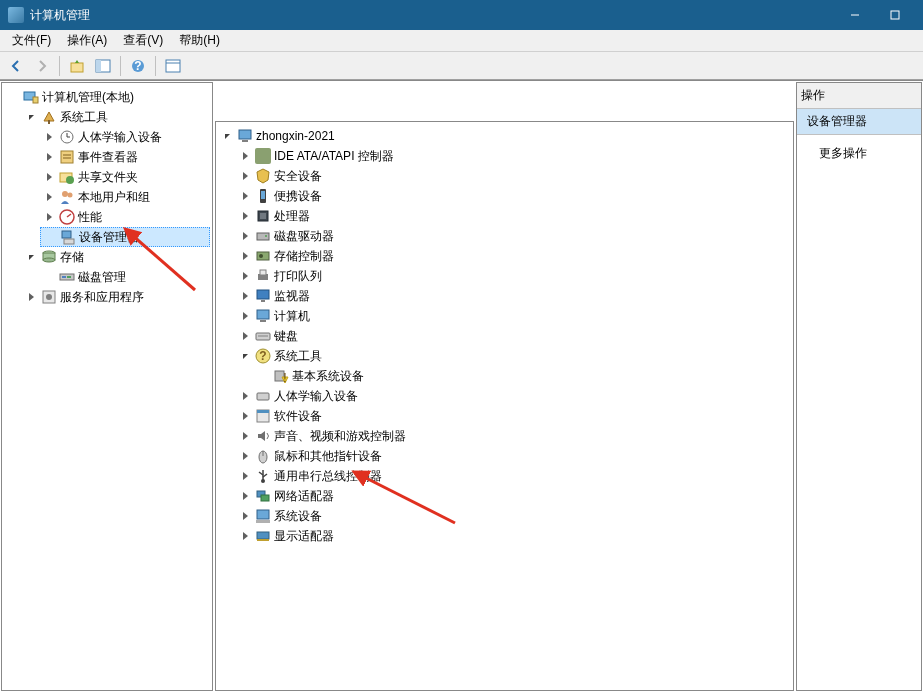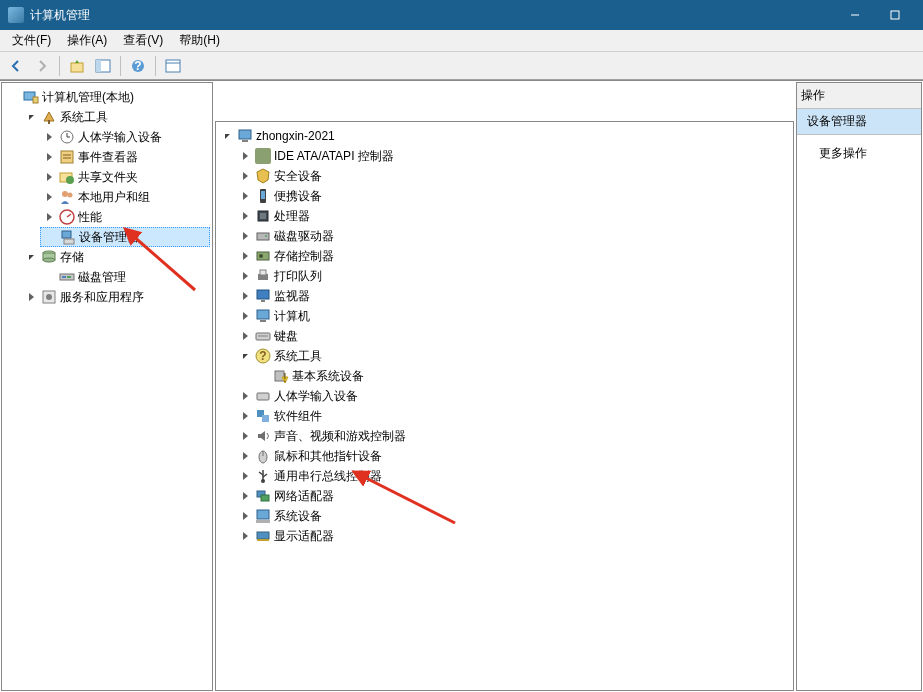--- a/index.html
+++ b/index.html
@@ -434,25 +434,25 @@
                     </svg>
                   </span>
                   <span>人体学输入设备</span>
                 </div>
               </li>
             <li>
                 <div class="row">
                   <span class="toggle chev closed"></span>
                   <span class="node-icon">
                     <svg width="16" height="16">
-                      <rect x="2" y="2" width="7" height="7" fill="#5090c0"></rect>
-                      <rect x="7" y="7" width="7" height="7" fill="#80b0e0"></rect>
-                    </svg>
-                  </span>
-                  <span>软件组件</span>
+                      <rect x="2" y="2" width="12" height="12" fill="#e8e8e8" stroke="#808080"></rect>
+                      <rect x="2" y="2" width="12" height="3" fill="#5090c0"></rect>
+                    </svg>
+                  </span>
+                  <span>软件设备</span>
                 </div>
               </li>
             <li>
                 <div class="row">
                   <span class="toggle chev closed"></span>
                   <span class="node-icon">
                     <svg width="16" height="16">
                       <path d="M3 6 L6 6 L10 3 L10 13 L6 10 L3 10 Z" fill="#707070"></path>
                       <path d="M12 5 Q15 8 12 11" fill="none" stroke="#707070"></path>
                     </svg>

